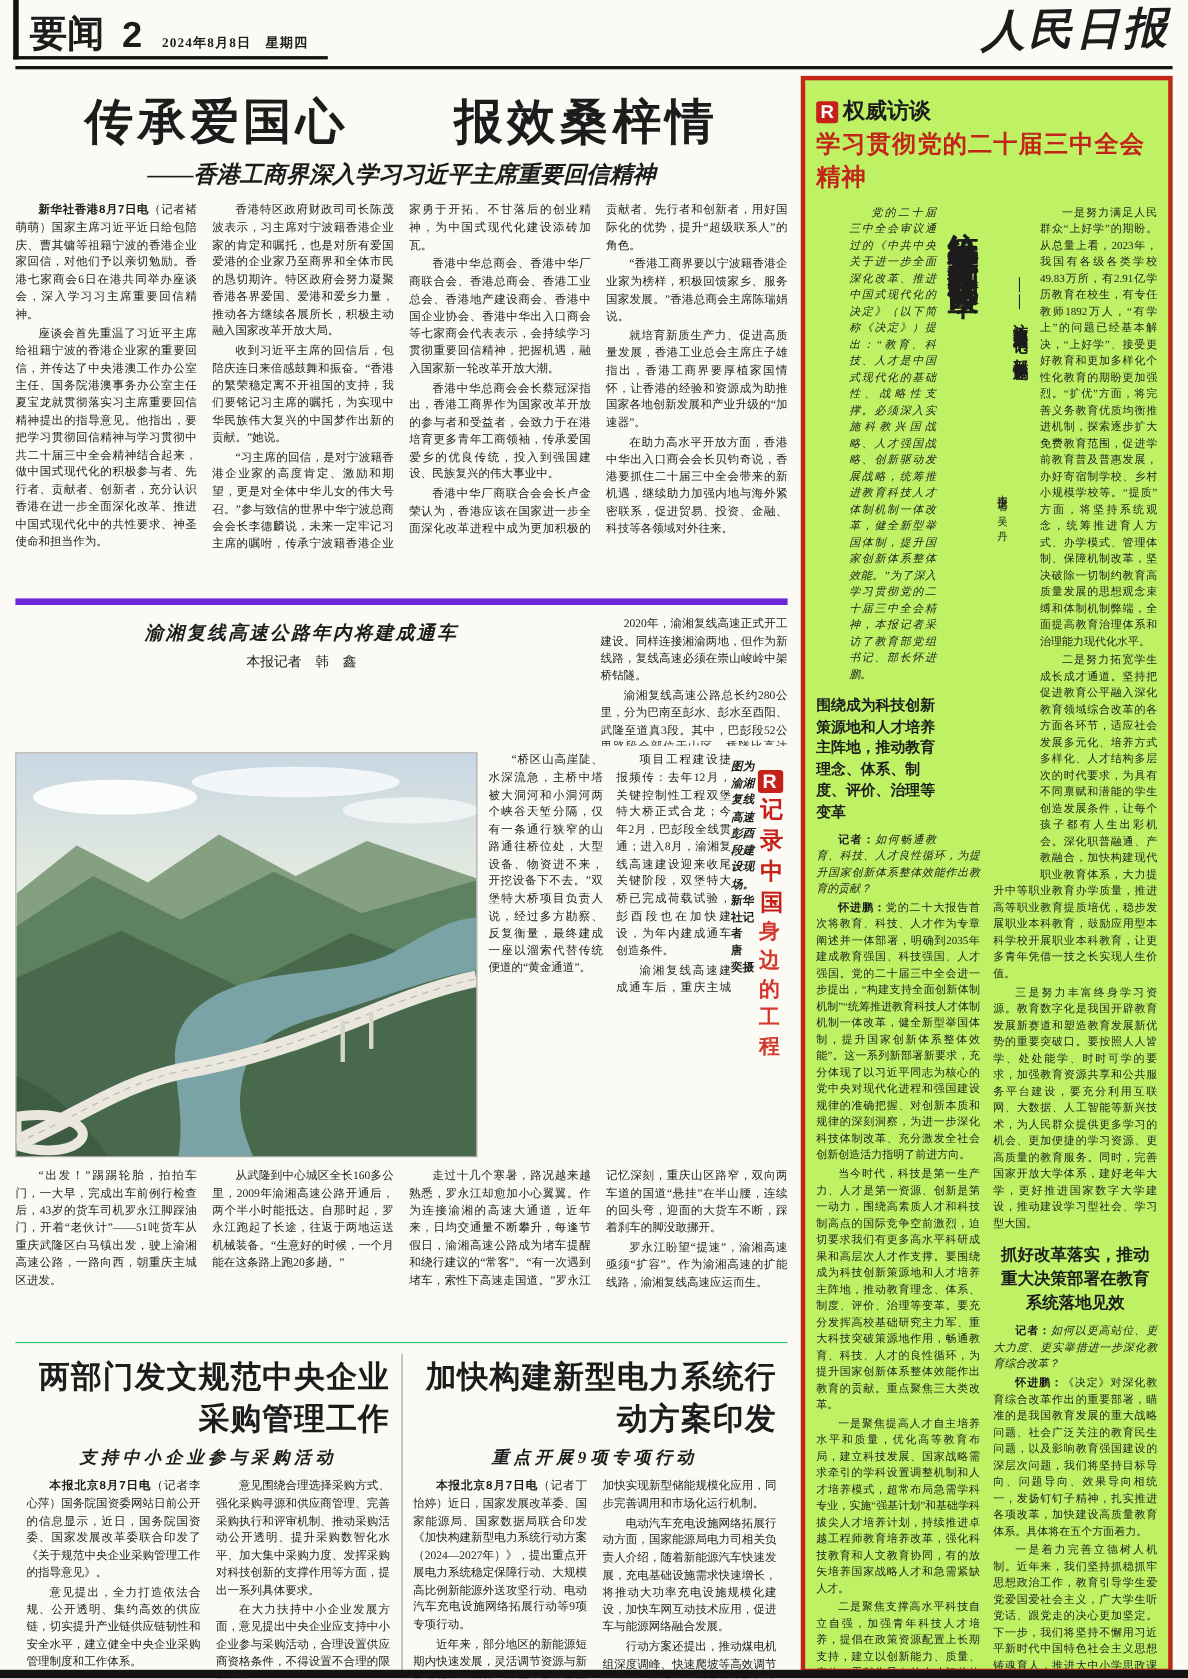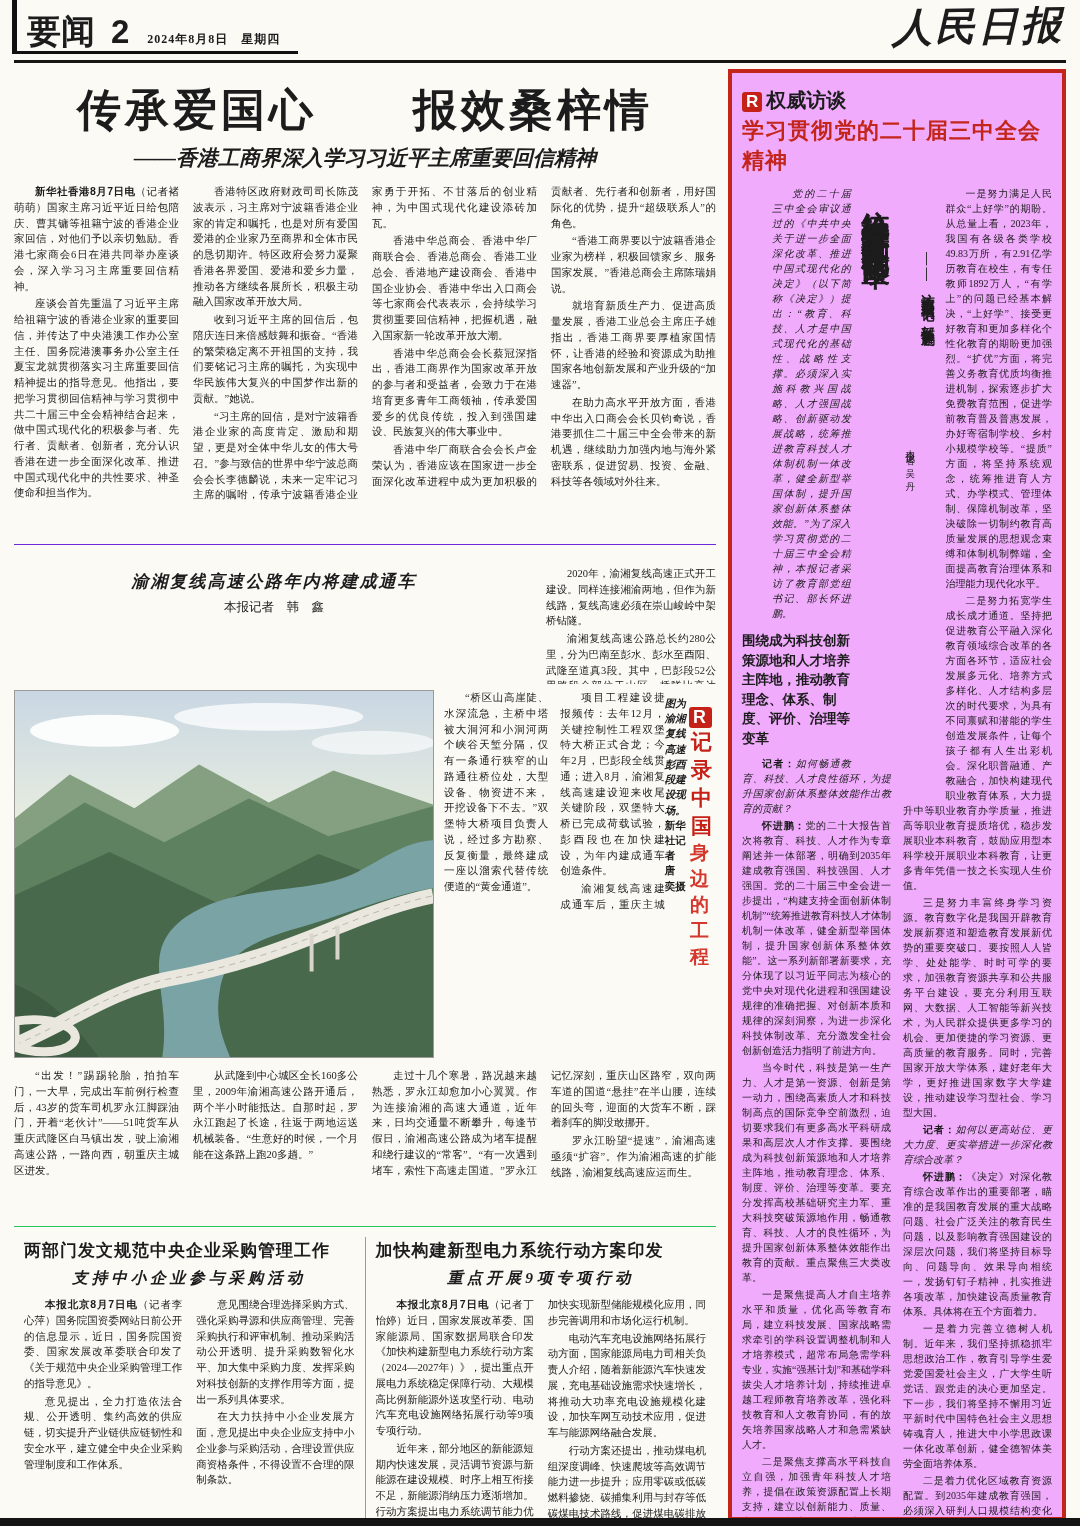--- a/index.html
+++ b/index.html
@@ -16,23 +16,23 @@
   
   .content{display:flex;gap:12px;padding:6px 14px 0;}
   .leftcol{width:706px;}
   p{margin:0 0 2px;text-indent:2em;text-align:justify;}
   .body-sm{font-size:10.5px;line-height:1.5;}
   .dl{font-family:"Liberation Sans",sans-serif;font-weight:700;}
   .kai{font-style:italic;margin-left:30px;}
   
   .hk-title{font-family:"Liberation Sans",sans-serif;font-weight:900;font-size:44px;text-align:center;letter-spacing:4px;margin:12px 0 4px;}
   .hk-sub{font-size:21px;font-weight:700;font-style:italic;text-align:center;margin-bottom:12px;}
-  .hk-body{column-count:4;column-gap:14px;height:352px;overflow:hidden;border-bottom:1px solid #6d28d9;padding-bottom:8px;}
-  
-  .yx{margin-top:21px;}
+  .hk-body{column-count:4;column-gap:14px;height:352px;overflow:hidden;border-bottom:6px solid #6d28d9;padding-bottom:8px;}
+  
+  .yx{margin-top:10px;}
   .yx-row1{display:flex;gap:12px;height:118px;}
   .yx-head{flex:1;text-align:center;}
   .yx-kicker{font-size:17px;font-style:italic;font-weight:700;margin:4px 0 6px;letter-spacing:2px;}
   .yx-title{font-family:"Liberation Sans",sans-serif;font-weight:900;font-size:37px;letter-spacing:1px;margin:0 0 8px;}
   .yx-byline{font-size:12.5px;}
   .yx-sidecol{width:170px;height:118px;overflow:hidden;}
   .yx-row2{display:flex;gap:10px;margin-top:6px;height:368px;}
   .yx-photo{width:420px;height:368px;flex:none;border:1px solid #9a9a9a;box-sizing:border-box;}
   .yx-right{flex:1;display:flex;flex-direction:row;}
   .yx-right-text{column-count:2;column-gap:12px;height:236px;overflow:hidden;}
@@ -40,27 +40,27 @@
   .yx-caption .credit{font-style:normal;}
   .badge{margin-top:14px;text-align:center;color:#c52118;font-family:"Liberation Sans",sans-serif;font-weight:900;}
   .badge .l1{font-size:21px;letter-spacing:2px;}
   .badge .l2{font-size:19px;letter-spacing:6px;color:#d4372b;}
   .rsq{display:inline-block;background:#c52118;color:#fff;border-radius:3px;padding:0 4px;font-size:.85em;margin-right:4px;font-style:normal;}
   .yx-row3{column-count:4;column-gap:14px;height:150px;overflow:hidden;margin-top:10px;border-bottom:1px solid #22c55e;padding-bottom:8px;}
   
   .bottomrow{display:flex;gap:0;margin-top:10px;}
   .b-art{flex:1;padding:0 10px;}
   .b-art + .b-art{border-left:1px solid #9a9a9a;}
-  .b-title{font-family:"Liberation Sans",sans-serif;font-weight:900;font-size:17px;text-align:left;margin:2px 0 6px;letter-spacing:1px;}
+  .b-title{font-family:"Liberation Sans",sans-serif;font-weight:900;font-size:28px;text-align:right;margin:2px 0 6px;letter-spacing:1px;}
   .b-sub{font-size:15.5px;font-weight:700;font-style:italic;text-align:center;letter-spacing:4px;margin-bottom:8px;}
   .b-body{column-count:2;column-gap:14px;overflow:hidden;}
   .b-body.caigou{height:198px;}
   .b-body.dianli{height:266px;}
   
-  .redbox{width:338px;flex:none;border:4px solid #c3251b;background:#f0abfc;padding:10px 10px 8px;box-sizing:border-box;height:1452px;overflow:hidden;}
+  .redbox{width:338px;flex:none;border:4px solid #c3251b;background:#bef264;padding:10px 10px 8px;box-sizing:border-box;height:1452px;overflow:hidden;}
   .rb-tag{font-family:"Liberation Sans",sans-serif;font-weight:900;font-size:20px;margin:4px 0 2px;}
   .rb-theme{color:#c3251b;font-family:"Liberation Sans",sans-serif;font-weight:900;font-size:22px;letter-spacing:1px;margin-bottom:10px;}
   .rb-cols{display:flex;gap:12px;font-size:10px;line-height:1.5;}
   .rb-col{width:50%;}
   .v-title{float:right;writing-mode:vertical-rl;font-family:"Liberation Sans",sans-serif;font-weight:900;
            font-size:28px;line-height:1.15;letter-spacing:3px;height:566px;margin:2px 0 10px 8px;}
   .v-subwrap{float:left;writing-mode:vertical-rl;height:600px;margin:6px 8px 10px 0;}
   .v-sub{font-size:13.5px;font-weight:700;letter-spacing:2px;padding-top:60px;}
   .v-by{font-size:9.5px;letter-spacing:2px;padding-top:250px;}
   .sec-head{font-family:"Liberation Sans",sans-serif;font-weight:900;font-size:13.5px;line-height:1.45;margin:10px 0 8px;text-indent:0;}
@@ -214,20 +214,21 @@
         </div>
 
         <div class="rb-col">
           <div class="v-subwrap">
             <div class="v-sub">——访教育部党组书记、部长怀进鹏</div>
             <div class="v-by">本报记者　吴　丹</div>
           </div>
           <p>一是努力满足人民群众“上好学”的期盼。从总量上看，2023年，我国有各级各类学校49.83万所，有2.91亿学历教育在校生，有专任教师1892万人，“有学上”的问题已经基本解决，“上好学”、接受更好教育和更加多样化个性化教育的期盼更加强烈。“扩优”方面，将完善义务教育优质均衡推进机制，探索逐步扩大免费教育范围，促进学前教育普及普惠发展，办好寄宿制学校、乡村小规模学校等。“提质”方面，将坚持系统观念，统筹推进育人方式、办学模式、管理体制、保障机制改革，坚决破除一切制约教育高质量发展的思想观念束缚和体制机制弊端，全面提高教育治理体系和治理能力现代化水平。</p>
           <p>二是努力拓宽学生成长成才通道。坚持把促进教育公平融入深化教育领域综合改革的各方面各环节，适应社会发展多元化、培养方式多样化、人才结构多层次的时代要求，为具有不同禀赋和潜能的学生创造发展条件，让每个孩子都有人生出彩机会。深化职普融通、产教融合，加快构建现代职业教育体系，大力提升中等职业教育办学质量，推进高等职业教育提质培优，稳步发展职业本科教育，鼓励应用型本科学校开展职业本科教育，让更多青年凭借一技之长实现人生价值。</p>
           <p>三是努力丰富终身学习资源。教育数字化是我国开辟教育发展新赛道和塑造教育发展新优势的重要突破口。要按照人人皆学、处处能学、时时可学的要求，加强教育资源共享和公共服务平台建设，要充分利用互联网、大数据、人工智能等新兴技术，为人民群众提供更多学习的机会、更加便捷的学习资源、更高质量的教育服务。同时，完善国家开放大学体系，建好老年大学，更好推进国家数字大学建设，推动建设学习型社会、学习型大国。</p>
+          <div class="sec-head center">抓好改革落实，推动重大决策部署在教育系统落地见效</div>
           <p class="qa-q"><b class="qa-lead">记者：</b><span>如何以更高站位、更大力度、更实举措进一步深化教育综合改革？</span></p>
           <p><b class="qa-lead">怀进鹏：</b><span>《决定》对深化教育综合改革作出的重要部署，瞄准的是我国教育发展的重大战略问题、社会广泛关注的教育民生问题，以及影响教育强国建设的深层次问题，我们将坚持目标导向、问题导向、效果导向相统一，发扬钉钉子精神，扎实推进各项改革，加快建设高质量教育体系。具体将在五个方面着力。</span></p>
           <p>一是着力完善立德树人机制。近年来，我们坚持抓稳抓牢思想政治工作，教育引导学生爱党爱国爱社会主义，广大学生听党话、跟党走的决心更加坚定。下一步，我们将坚持不懈用习近平新时代中国特色社会主义思想铸魂育人，推进大中小学思政课一体化改革创新，健全德智体美劳全面培养体系。</p>
           <p>二是着力优化区域教育资源配置。到2035年建成教育强国，必须深入研判人口规模结构变化对教育提出的新挑战新要求，不断优化区域教育资源配置，建立同人口变化相协调的基本公共教育服务供给机制，推进高起点新建一批、优质学校扩招一批、集团化办学提升一批、城乡结对帮扶一批，做大优质教育资源“蛋糕”。</p>
 
         </div>
       </div>
     </div>
   </div>
 

